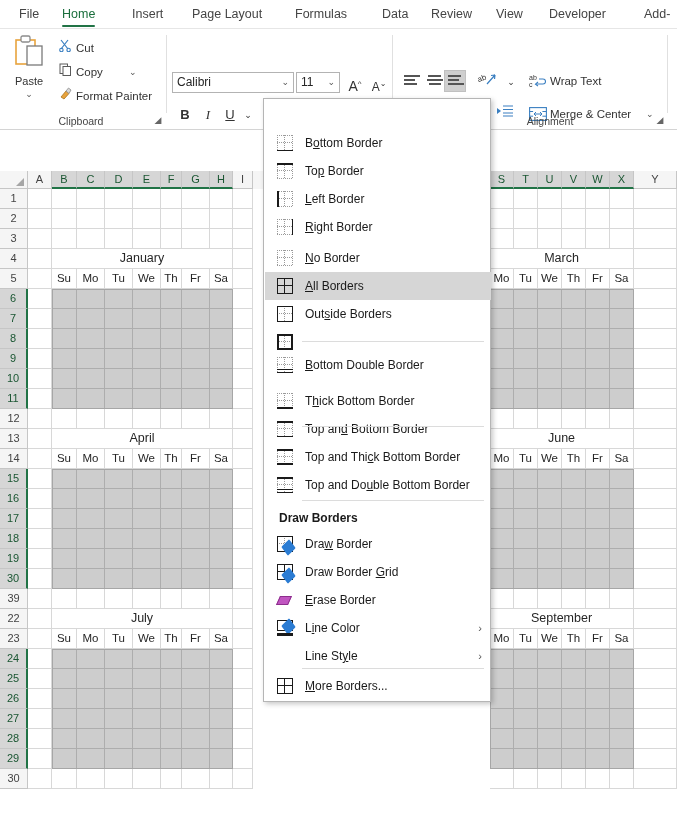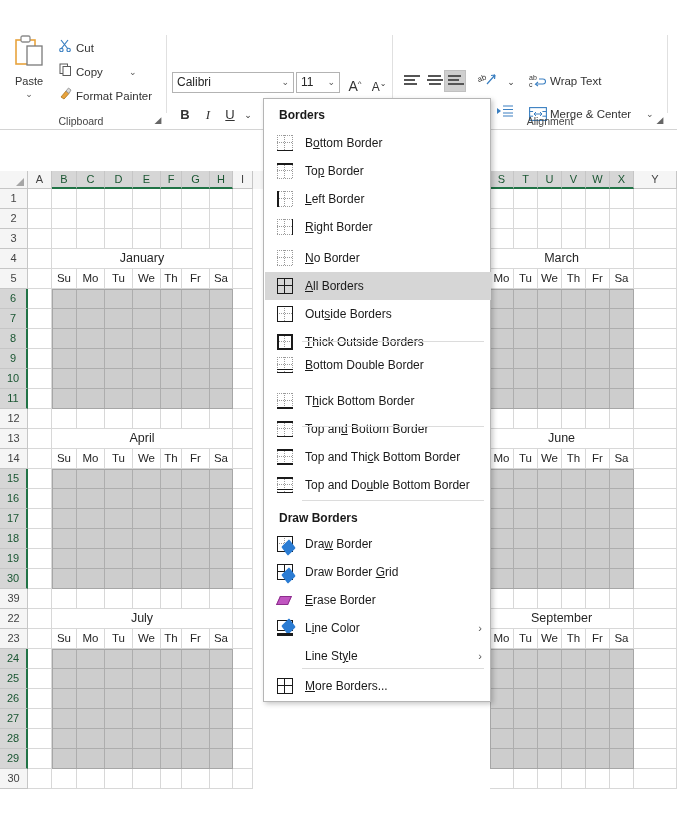--- a/index.html
+++ b/index.html
@@ -224,20 +224,32 @@
     position: absolute; left: 1px; top: 4px; width: 12px; height: 9px;
     background: #c055c0; transform: skewX(-24deg); border: 1px solid #8c2d8c;
   }
   .colorbar { position: absolute; left: 0; bottom: 0; width: 16px; height: 3px; background: #1a1a1a; }
 </style>
 </head>
 <body>
 
 <div id="app">
 
+  <div class="tabbar">
+    <div class="tab" style="left:12px">File</div>
+    <div class="tab active" style="left:55px">Home</div>
+    <div class="tab" style="left:125px">Insert</div>
+    <div class="tab" style="left:185px">Page Layout</div>
+    <div class="tab" style="left:288px">Formulas</div>
+    <div class="tab" style="left:375px">Data</div>
+    <div class="tab" style="left:424px">Review</div>
+    <div class="tab" style="left:489px">View</div>
+    <div class="tab" style="left:542px">Developer</div>
+    <div class="tab" style="left:637px">Add-</div>
+  </div>
 
   <div class="ribbon">
 
     <div class="paste-btn">
       <svg width="46" height="40" viewBox="0 0 46 40">
         <rect x="10" y="7" width="19" height="24" fill="#fff" stroke="#e8a33d" stroke-width="1.6"></rect>
         <rect x="15" y="3" width="9" height="6" rx="1.5" fill="#fff" stroke="#8c8c8c" stroke-width="1.3"></rect>
         <rect x="21" y="13" width="15" height="19" fill="#fff" stroke="#7a7a7a" stroke-width="1.3"></rect>
       </svg>
       <div class="paste-label">Paste</div>
@@ -1243,21 +1255,20 @@
         <div class="cell selblock" style="left: 514px; width: 24px; top: 578px; height: 20px; line-height: 18px;"></div>
         <div class="cell selblock" style="left: 538px; width: 24px; top: 578px; height: 20px; line-height: 18px;"></div>
         <div class="cell selblock" style="left: 562px; width: 24px; top: 578px; height: 20px; line-height: 18px;"></div>
         <div class="cell selblock" style="left: 586px; width: 24px; top: 578px; height: 20px; line-height: 18px;"></div>
         <div class="cell selblock" style="left: 610px; width: 24px; top: 578px; height: 20px; line-height: 18px;"></div>
         <div class="selbox" style="left: 490px; width: 144px; top: 478px; height: 120px;"></div>
       </div>
   </div>
 
   <div class="menu">
-    <div class="menu-head" style="top:4px;">Borders</div>
     <div class="menu-head" style="top:407px;">Draw Borders</div>
     <div id="menu-items">
         <div class="mi" style="top: 30px;">
           <span class="micon">
             <span class="bi">
               <span class="dot dtop"></span>
               <span class="dot dbot"></span>
               <span class="dot dlft"></span>
               <span class="dot drgt"></span>
               <span class="dot dmh"></span>
@@ -1351,21 +1362,20 @@
             <span class="bi">
               <span class="dot dtop"></span>
               <span class="dot dbot"></span>
               <span class="dot dlft"></span>
               <span class="dot drgt"></span>
               <span class="dot dmh"></span>
               <span class="dot dmv"></span>
               <span class="outlthick"></span>
             </span>
           </span>
-          <span class="mlabel"><u>T</u>hick Outside Borders</span>
         </div>
         <div class="mi" style="top: 252px;">
           <span class="micon">
             <span class="bi">
               <span class="dot dtop"></span>
               <span class="dot dbot"></span>
               <span class="dot dlft"></span>
               <span class="dot drgt"></span>
               <span class="dot dmh"></span>
               <span class="dot dmv"></span>

